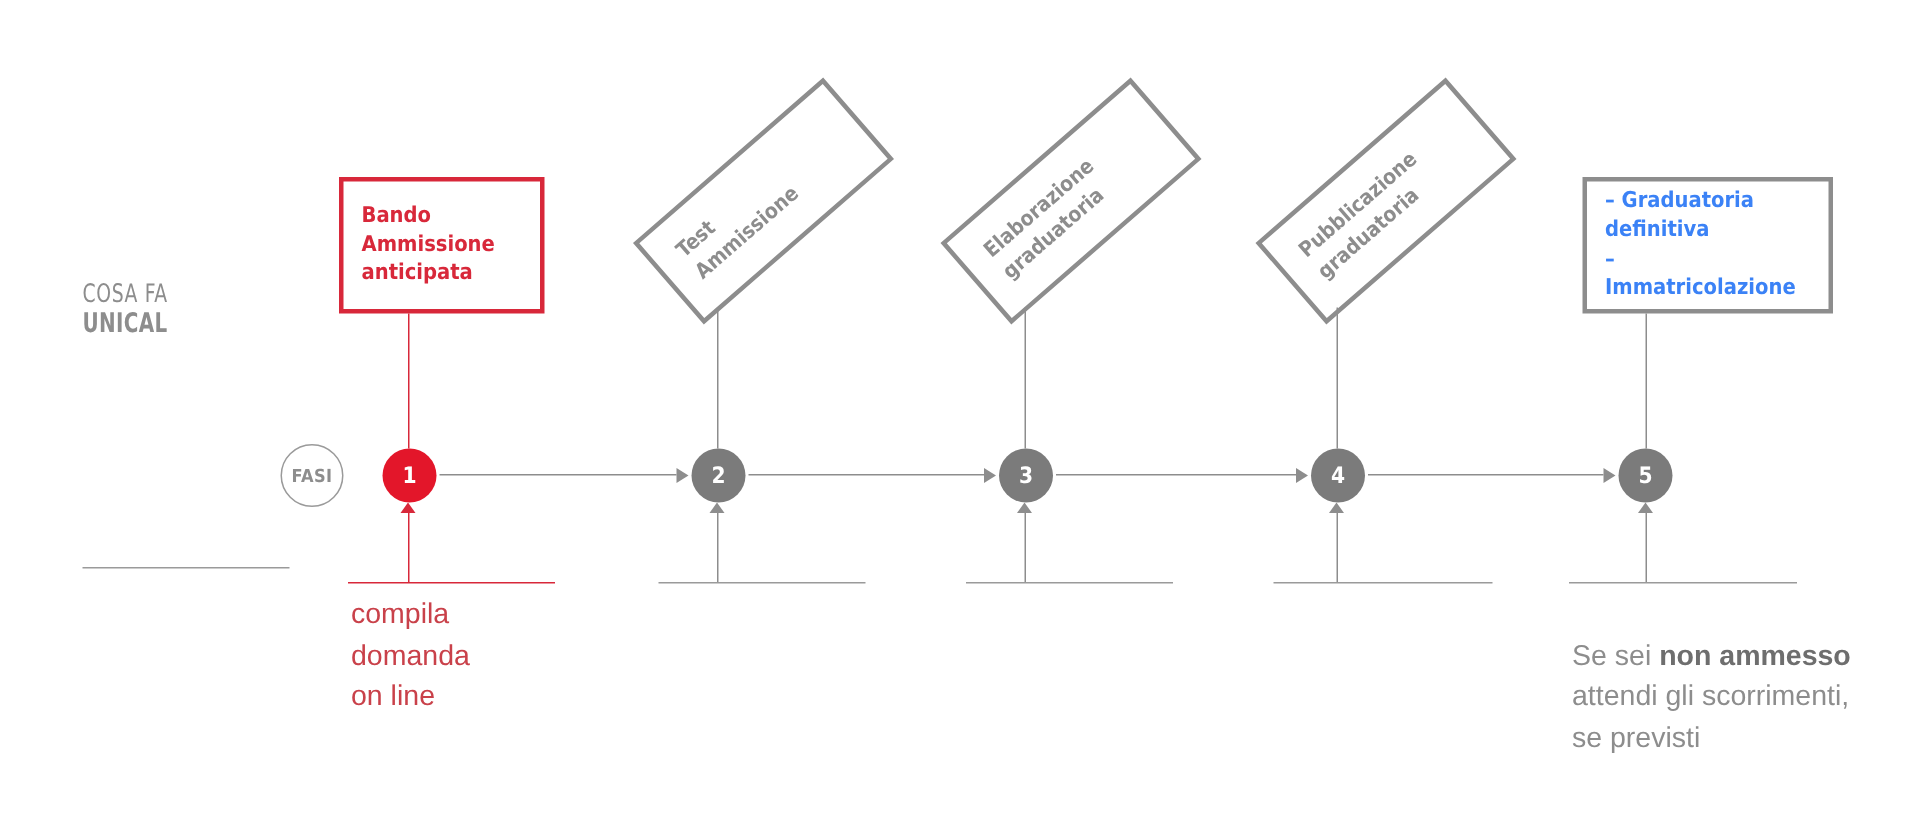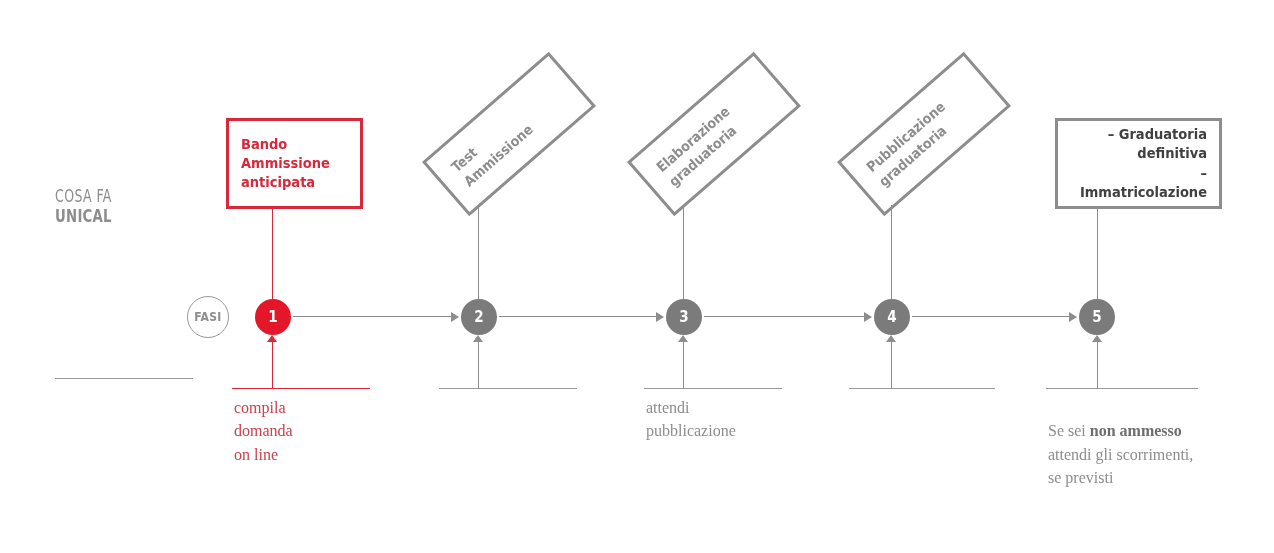--- a/index.html
+++ b/index.html
@@ -50,21 +50,21 @@
   }
   .box-gray {
     border: 3px solid #8d8d8d;
   }
   .box-text {
     font-family: "DejaVu Sans Condensed", "Liberation Sans Narrow", "Liberation Sans", sans-serif;
     font-weight: 700; font-size: 14.5px; line-height: 1.32;
     padding: 0 12px; white-space: pre-line;
   }
   .box-red .box-text { color: #d8283a; }
-  .box-gray .box-text { color: #404040; text-align: right; }
+  .box-gray .box-text { color: #3b82f6; }
 
   
   .rotbox {
     position: absolute;
     width: 168px; height: 72px;
     border: 3px solid #8d8d8d;
     background: #ffffff;
     transform: rotate(-41deg);
     display: flex; align-items: center;
   }
@@ -113,22 +113,22 @@
     position: absolute; border-radius: 50%;
     border: 1px solid #9a9a9a; background: #fff;
     display: flex; align-items: center; justify-content: center;
     font-family: "DejaVu Sans Condensed", "Liberation Sans Narrow", "Liberation Sans", sans-serif;
     font-weight: 700; color: #8d8d8d; font-size: 12px; letter-spacing: 0.3px;
   }
 
   
   .desc {
     position: absolute;
-    font-family: Liberation Serif, serif;
-    font-size: 16px; line-height: 1.46; color: #8d8d8d;
+    font-family: Liberation Sans, sans-serif;
+    font-size: 19px; line-height: 1.46; color: #8d8d8d;
     white-space: pre-line; width: 180px;
   }
   .desc.red { color: #c9414a; }
   .desc .strong { font-weight: 700; color: #6e6e6e; }
   .desc p { margin: 0; }
   .desc p + p { margin-top: 15px; }
 </style>
 </head>
 <body>
 
@@ -173,22 +173,20 @@
 
   <div class="rotbox" style="left:630px; top:98px;">
     <div class="rot-text">Elaborazione
 graduatoria</div>
   </div>
   <div class="vline gray" style="left:683px; top:205px; height:94px;"></div>
   <div class="node gray" style="left:666px; top:299px; width:36px; height:36px;">3</div>
   <div class="vline gray" style="left:683px; top:342px; height:46px;"></div>
   <div class="arrow-up gray" style="left:678px; top:335px;"></div>
   <div class="divider gray" style="left:644px; top:388px; width:138px;"></div>
-  <div class="desc" style="left:646px; top:396px;">attendi
-pubblicazione</div>
 
   <div class="rotbox" style="left:840px; top:98px;">
     <div class="rot-text">Pubblicazione
 graduatoria</div>
   </div>
   <div class="vline gray" style="left:891px; top:205px; height:94px;"></div>
   <div class="node gray" style="left:874px; top:299px; width:36px; height:36px;">4</div>
   <div class="vline gray" style="left:891px; top:342px; height:46px;"></div>
   <div class="arrow-up gray" style="left:886px; top:335px;"></div>
   <div class="divider gray" style="left:849px; top:388px; width:146px;"></div>

